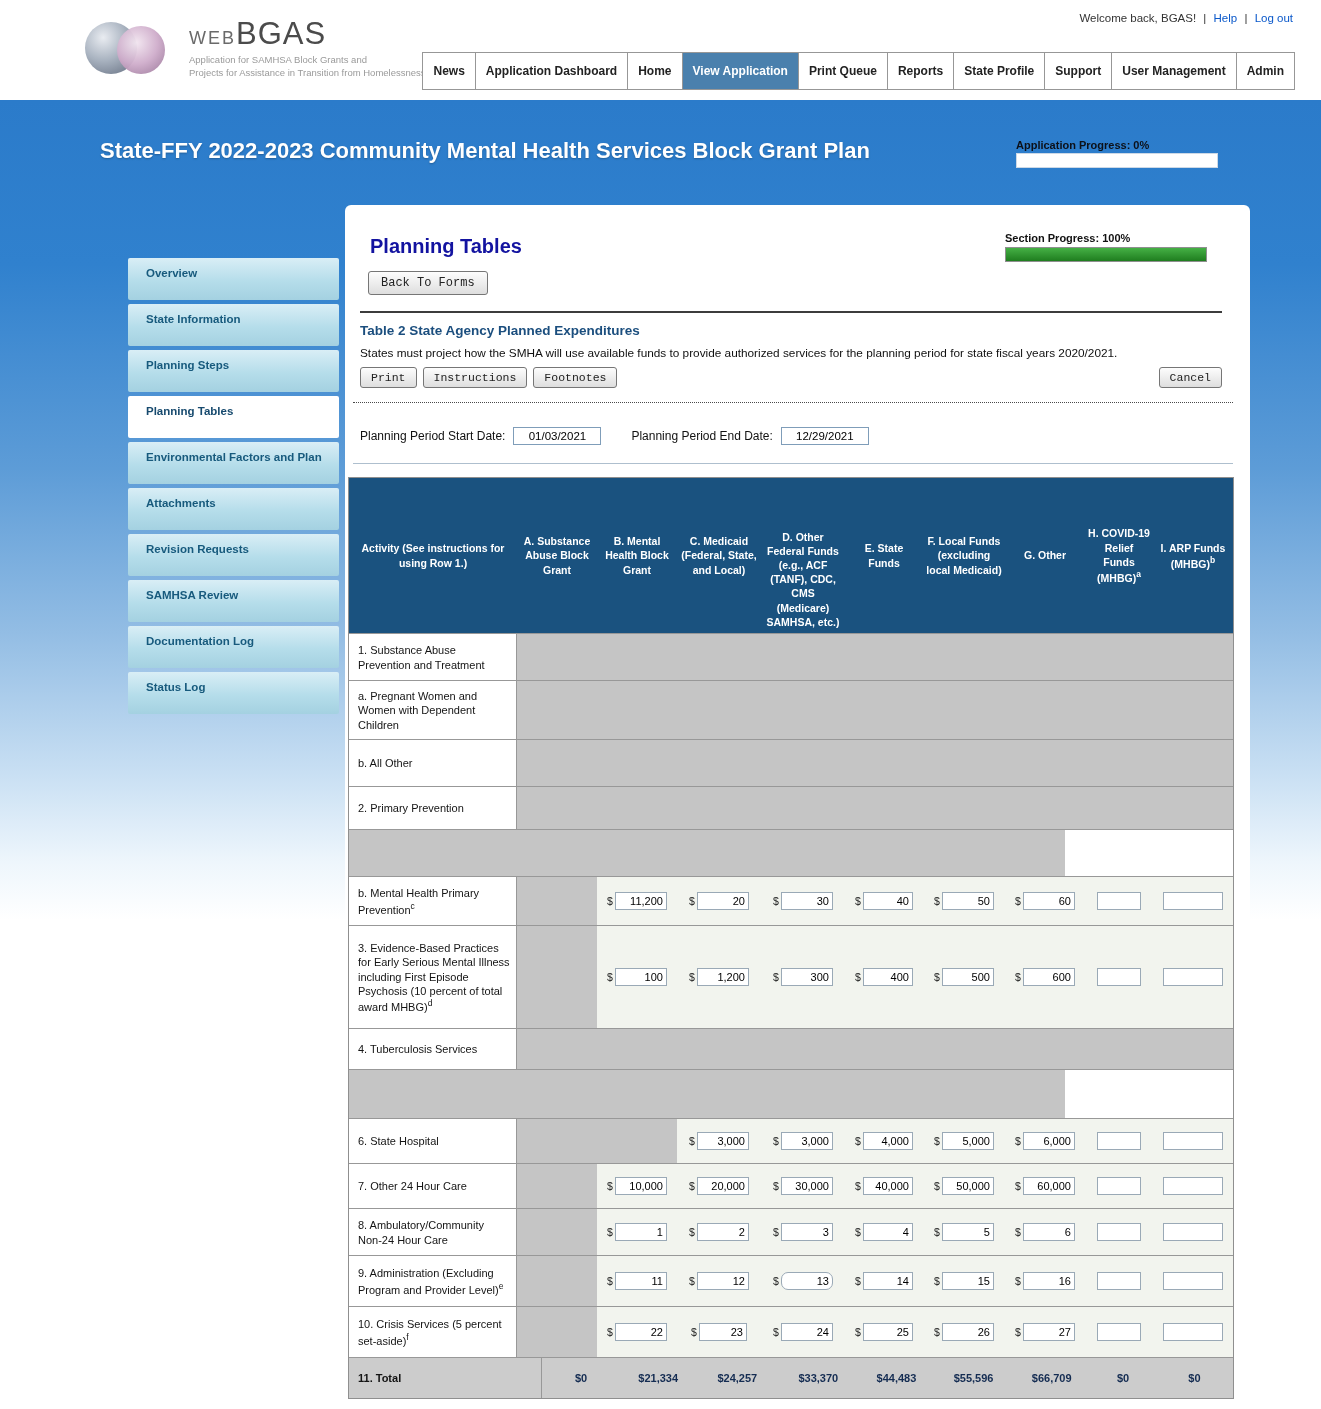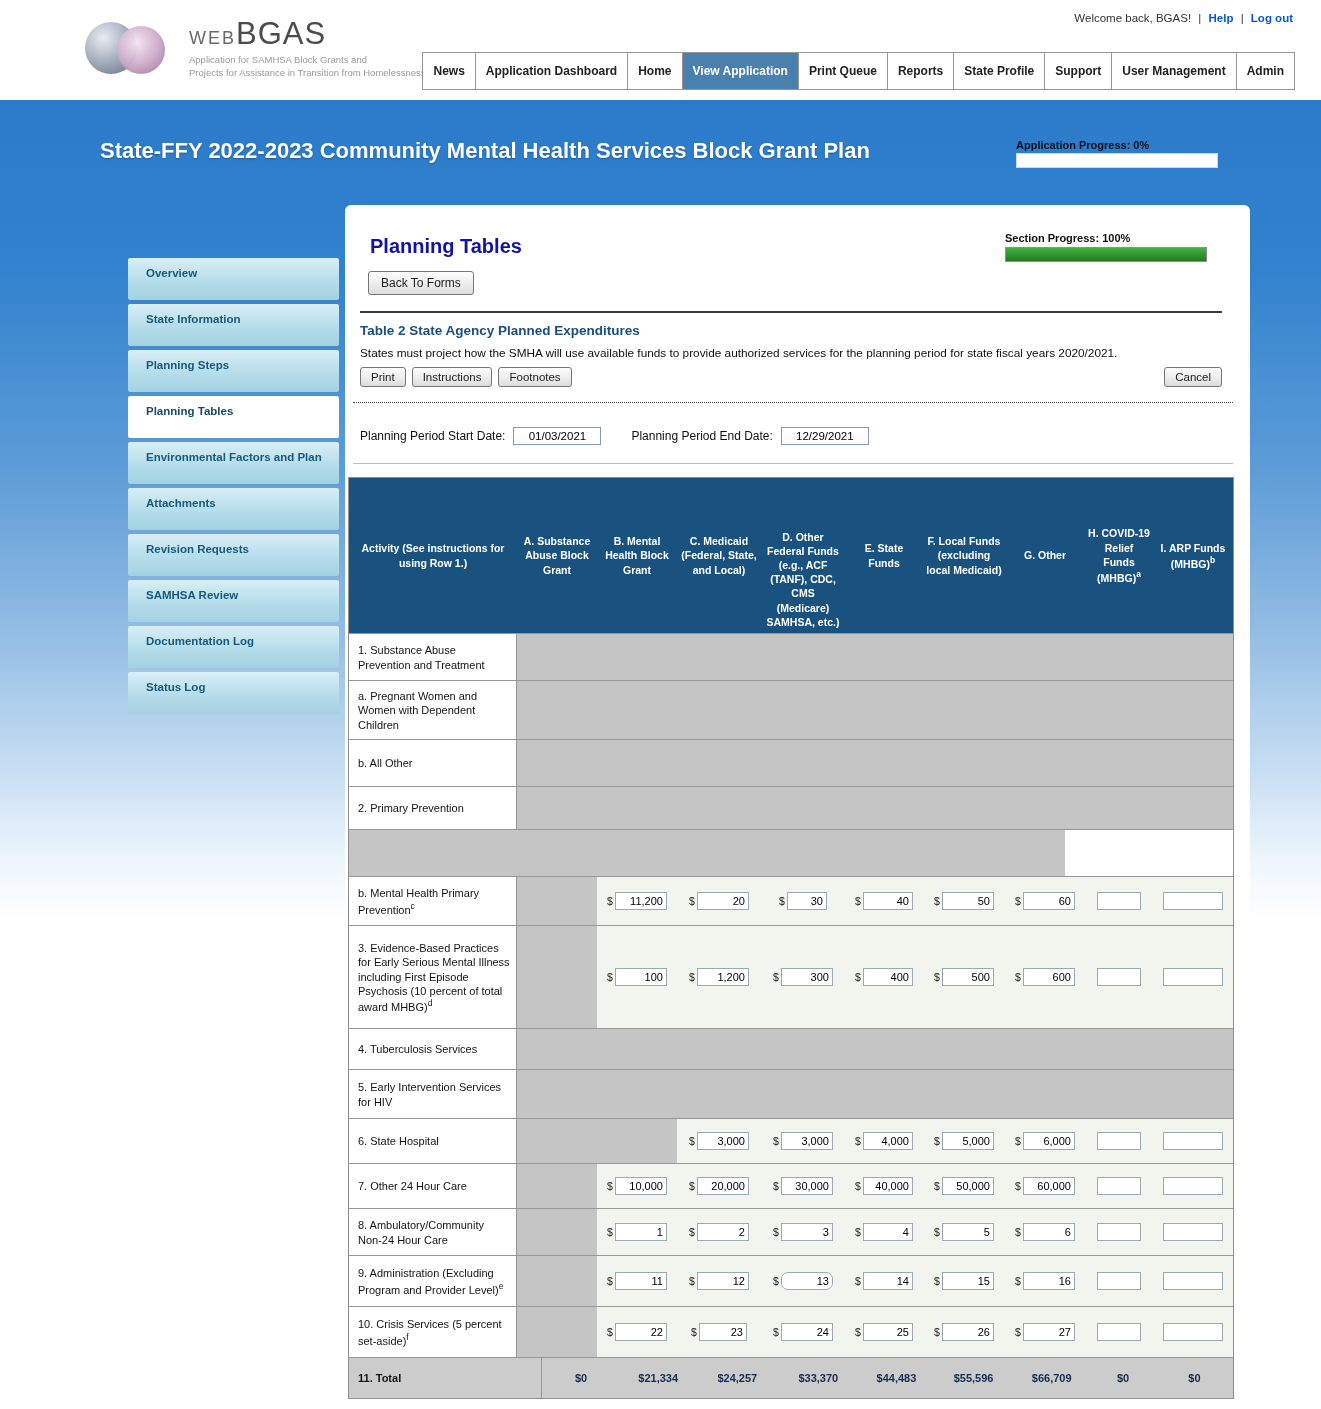--- a/index.html
+++ b/index.html
@@ -14,21 +14,21 @@
   .g1 { left:0; top:6px; width:52px; height:52px;
         background:radial-gradient(circle at 35% 30%, #e9ecf1 0%, #aab4c1 45%, #7d8797 78%, #5e6978 100%); }
   .g2 { left:32px; top:10px; width:48px; height:48px; opacity:.95;
         background:radial-gradient(circle at 40% 35%, #f2e6f0 0%, #cfadcb 50%, #a37fa1 88%); }
   .logo-line { display:flex; align-items:baseline; }
   .web { font-size:18px; letter-spacing:2px; color:#6a6a6a; }
   .bgas { font-size:31px; color:#4b4b4b; letter-spacing:1px; }
   .tagline { font-size:9.5px; color:#9a9a9a; margin-top:2px; max-width:330px; }
   .welcome { position:absolute; top:12px; right:28px; font-size:11.5px; color:#333; }
   .welcome .sep { margin:0 4px; color:#333; }
-  .hlink { color:#0a58ca; font-weight:700; cursor:pointer; text-decoration:none; }
+  .hlink { color:#0a58ca; font-weight:400; cursor:pointer; text-decoration:none; }
 
   .main-nav { position:absolute; top:52px; right:26px; display:flex; border-left:1px solid #979797; }
   .nav-item { border:1px solid #979797; border-left:none; padding:0 10px; height:36px; line-height:36px;
               font-size:12px; font-weight:700; color:#222; background:#fff; white-space:nowrap; cursor:pointer; }
   .nav-item.active { background:#4a80ad; color:#fff; }
 
   
   .blue-band { position:absolute; top:100px; left:0; width:100%; height:820px;
     background:linear-gradient(180deg,#2b7bca 0%, #3081ce 20%, #5d9cd7 45%, #93bde4 65%, #c8dff3 82%, #eef6fc 93%, #ffffff 100%); }
 
@@ -48,21 +48,21 @@
 
   
   .panel { position:absolute; left:345px; top:205px; width:905px; height:1196px; background:#fff;
            border-radius:6px; z-index:6; }
   .panel h2 { position:absolute; left:25px; top:30px; font-size:20px; font-weight:700; color:#1313a0; }
   .sec-progress-label { position:absolute; left:660px; top:27px; font-size:11px; font-weight:700; color:#111; }
   .sec-progress-bar { position:absolute; left:660px; top:42px; width:200px; height:13px; border:1px solid #8f8f8f; background:#e7e7e7; }
   .sp-fill { height:100%; width:100%; background:linear-gradient(180deg,#45b045,#1f7d1f); }
 
   .btn { border:1px solid #767676; border-radius:3px; background:linear-gradient(#fdfdfd,#dedede);
-         font-size:11.5px; padding:3px 10px; color:#222; font-family:Liberation Sans, sans-serif; cursor:pointer; }
+         font-size:11.5px; padding:3px 10px; color:#222; font-family:Liberation Mono, monospace; cursor:pointer; }
   .back-btn { position:absolute; left:23px; top:66px; font-size:12px; padding:4px 12px; }
   .rule-dark { position:absolute; left:15px; top:106px; width:862px; height:2px; background:#3c3c3c; }
   .tbl-title { position:absolute; left:15px; top:118px; font-size:13.5px; font-weight:700; color:#1b4e7e; }
   .desc { position:absolute; left:15px; top:141px; font-size:11.8px; color:#101010; width:872px; }
   .btn-row { position:absolute; left:15px; top:162px; display:flex; gap:6px; }
   .cancel-btn { position:absolute; right:28px; top:162px; }
   .rule-dotted { position:absolute; left:8px; top:197px; width:880px; border-top:1px dotted #4a4a4a; }
   .period-row { position:absolute; left:15px; top:222px; display:flex; align-items:center; font-size:12px; color:#111; }
   .p-input { width:88px; height:18px; box-sizing:border-box; font-size:11.5px; text-align:center;
              border:1px solid #7f9db9; margin-left:8px; font-family:"Liberation Sans", sans-serif; }
@@ -292,21 +292,21 @@
           <div class="t-cell enabled" style="width: 80px;">
             <span class="dollar">$</span>
             <input class="cell-input" value="11,200" style="width: 52px;">
           </div>
           <div class="t-cell enabled" style="width: 84px;">
             <span class="dollar">$</span>
             <input class="cell-input" value="20" style="width: 52px;">
           </div>
           <div class="t-cell enabled" style="width: 84px;">
             <span class="dollar">$</span>
-            <input class="cell-input" value="30" style="width: 40px;">
+            <input class="cell-input" value="30" style="width: 52px;">
           </div>
           <div class="t-cell enabled" style="width: 78px;">
             <span class="dollar">$</span>
             <input class="cell-input" value="40" style="width: 50px;">
           </div>
           <div class="t-cell enabled" style="width: 82px;">
             <span class="dollar">$</span>
             <input class="cell-input" value="50" style="width: 52px;">
           </div>
           <div class="t-cell enabled" style="width: 80px;">
@@ -364,23 +364,20 @@
           <div class="t-cell disabled" style="width: 80px;"></div>
           <div class="t-cell disabled" style="width: 84px;"></div>
           <div class="t-cell disabled" style="width: 84px;"></div>
           <div class="t-cell disabled" style="width: 78px;"></div>
           <div class="t-cell disabled" style="width: 82px;"></div>
           <div class="t-cell disabled" style="width: 80px;"></div>
           <div class="t-cell disabled" style="width: 68px;"></div>
           <div class="t-cell disabled" style="width: 80px;"></div>
         </div>
         <div class="t-row" style="min-height: 48px;">
-          <div class="t-label" style="width: 168px;">
-            <span>5. Early Intervention Services for HIV</span>
-          </div>
           <div class="t-cell disabled" style="width: 80px;"></div>
           <div class="t-cell disabled" style="width: 80px;"></div>
           <div class="t-cell disabled" style="width: 84px;"></div>
           <div class="t-cell disabled" style="width: 84px;"></div>
           <div class="t-cell disabled" style="width: 78px;"></div>
           <div class="t-cell disabled" style="width: 82px;"></div>
           <div class="t-cell disabled" style="width: 80px;"></div>
           <div class="t-cell disabled" style="width: 68px;"></div>
           <div class="t-cell disabled" style="width: 80px;"></div>
         </div>

